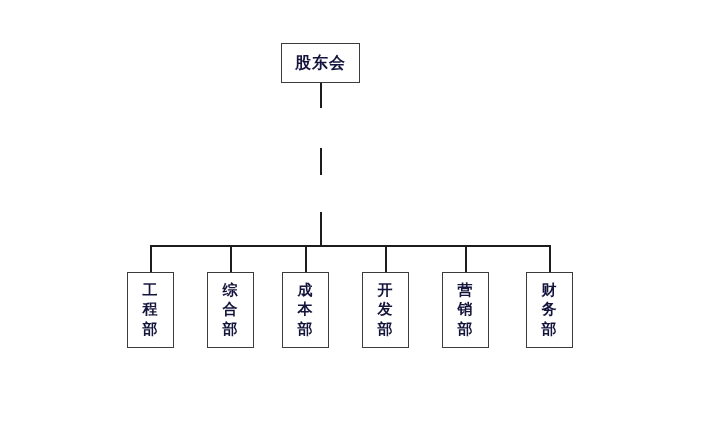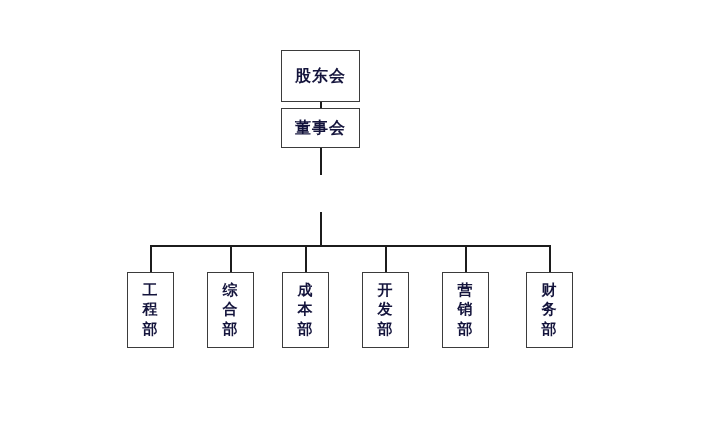--- a/index.html
+++ b/index.html
@@ -66,29 +66,26 @@
     height: 1.6px;
     background: #1c1c1c;
     z-index: 1;
   }
 </style>
 </head>
 <body>
 
 <div id="chart-canvas">
 
-  <div class="node node-top" style="left:281px; top:50px; width:79px; height:52px;">
+  <div class="node node-top" style="left:281px; top:43px; width:79px; height:40px;">
     <span>股东会</span>
   </div>
 
   <div class="vline" style="left:320px; top:83px; height:25px;"></div>
 
-  <div class="node node-top" style="left:281px; top:108px; width:79px; height:40px;">
-    <span>董事会</span>
-  </div>
 
   <div class="vline" style="left:320px; top:148px; height:27px;"></div>
 
 
   <div class="vline" style="left:320px; top:212px; height:34px;"></div>
 
   <div class="hline" style="left:150px; top:245px; width:401px;"></div>
 
   <div class="vline" style="left:150px; top:245px; height:27px;"></div>
   <div class="vline" style="left:230px; top:245px; height:27px;"></div>

